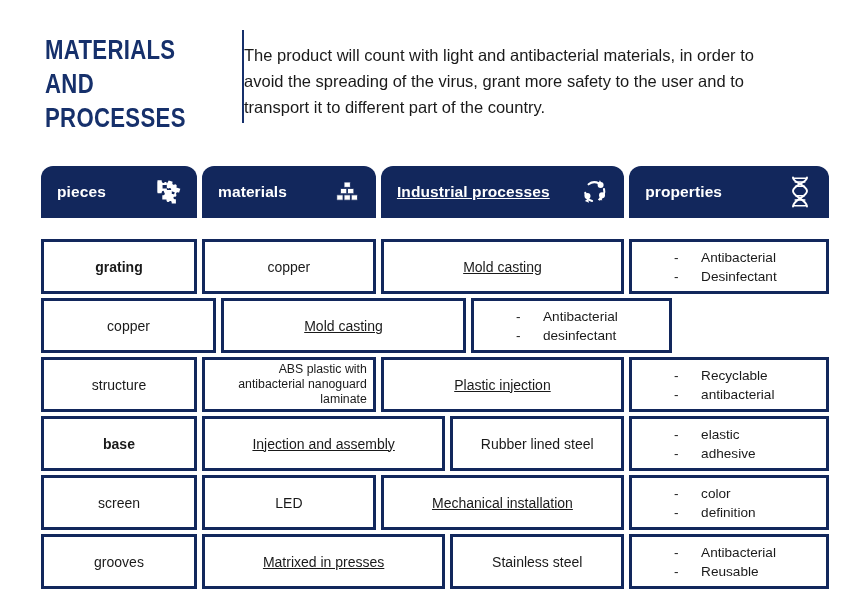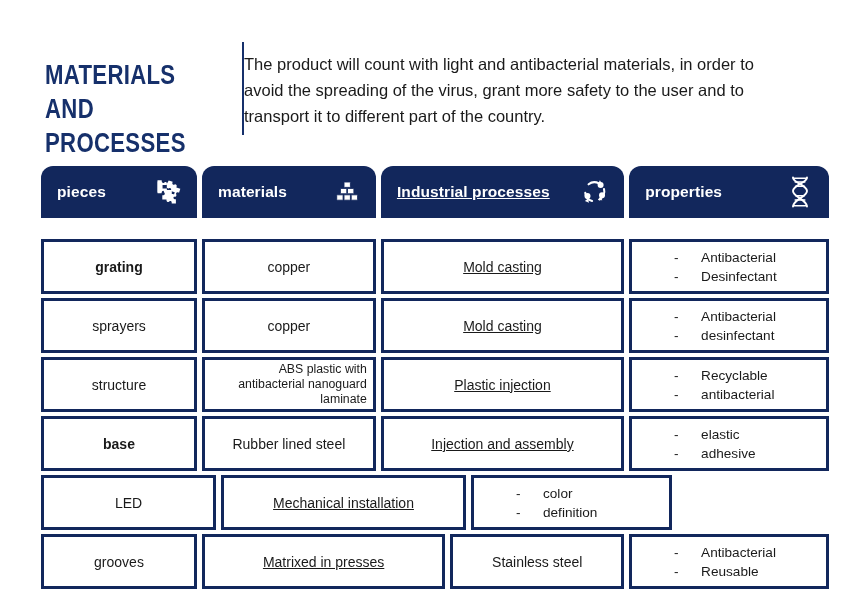--- a/index.html
+++ b/index.html
@@ -18,25 +18,25 @@
     position: relative;
     width: 862px;
     height: 599px;
     background: #ffffff;
   }
 
   
   .header {
     position: absolute;
     left: 0;
-    top: 40px;
+    top: 20px;
     width: 762px;
     height: 110px;
     display: flex;
-    align-items: flex-start;
+    align-items: center;
   }
 
   .header-title {
     width: 200px;
     margin-left: 45px;
     color: #16306b;
     font-family: "Liberation Sans Narrow", "Liberation Sans", sans-serif;
     font-weight: bold;
     font-size: 27px;
     line-height: 34px;
@@ -272,21 +272,20 @@
                 <span>Antibacterial</span>
               </div>
               <div class="prop-row">
                 <span class="prop-dash">-</span>
                 <span>Desinfectant</span>
               </div>
             </div>
           </div>
         </div>
         <div class="tr">
-          <div class="td col-0">sprayers</div>
           <div class="td col-1">copper</div>
           <div class="td col-2">Mold casting</div>
           <div class="td col-3 props">
             <div class="prop-list">
               <div class="prop-row">
                 <span class="prop-dash">-</span>
                 <span>Antibacterial</span>
               </div>
               <div class="prop-row">
                 <span class="prop-dash">-</span>
@@ -307,36 +306,37 @@
               </div>
               <div class="prop-row">
                 <span class="prop-dash">-</span>
                 <span>antibacterial</span>
               </div>
             </div>
           </div>
         </div>
         <div class="tr">
           <div class="td col-0 bold">base</div>
+          <div class="td col-2">Injection and assembly</div>
           <div class="td col-1">Rubber lined steel</div>
-          <div class="td col-2">Injection and assembly</div>
           <div class="td col-3 props">
             <div class="prop-list">
               <div class="prop-row">
                 <span class="prop-dash">-</span>
                 <span>elastic</span>
               </div>
               <div class="prop-row">
                 <span class="prop-dash">-</span>
                 <span>adhesive</span>
               </div>
             </div>
           </div>
         </div>
         <div class="tr">
+          <div class="td col-0">screen</div>
           <div class="td col-1">LED</div>
           <div class="td col-2">Mechanical installation</div>
           <div class="td col-3 props">
             <div class="prop-list">
               <div class="prop-row">
                 <span class="prop-dash">-</span>
                 <span>color</span>
               </div>
               <div class="prop-row">
                 <span class="prop-dash">-</span>

